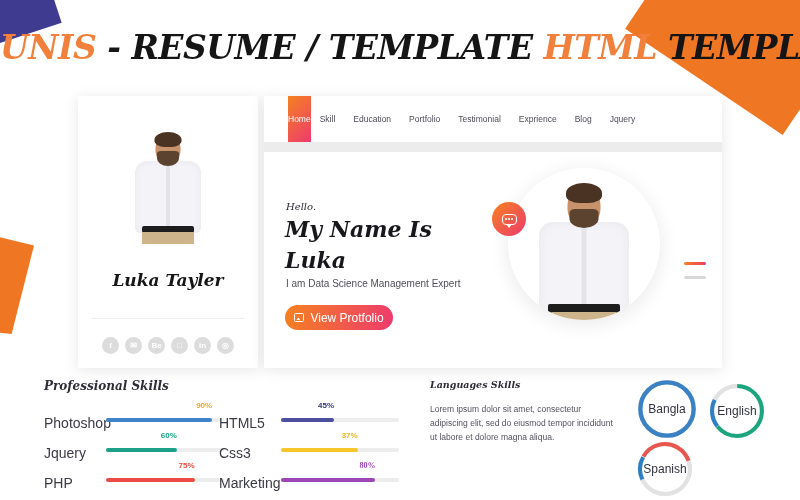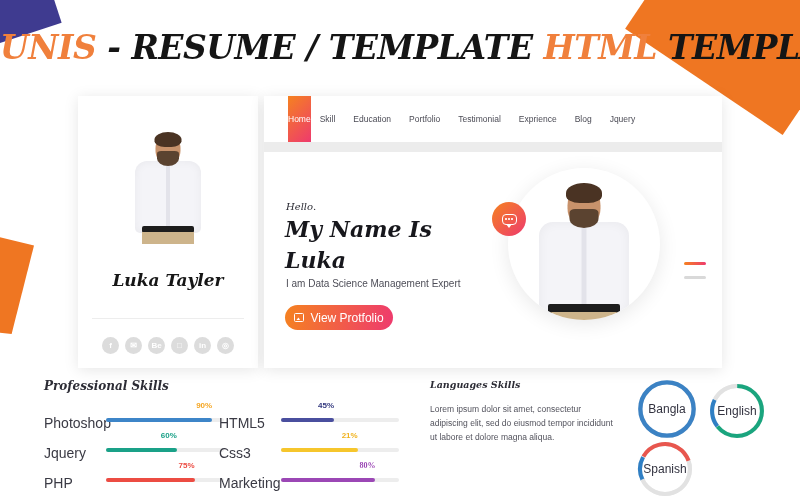--- a/index.html
+++ b/index.html
@@ -434,21 +434,21 @@
       <div class="skill-track">
         <div class="skill-fill" style="width: 45%; background: rgb(74, 79, 158);"></div>
       </div>
       <div class="skill-pct" style="left: 115.1px; color: rgb(51, 57, 127);">45%</div>
     </div>
     <div class="skill-row" style="left: 219px; top: 428px; width: 185px;">
       <div class="skill-label">Css3</div>
       <div class="skill-track">
         <div class="skill-fill" style="width: 65%; background: rgb(246, 198, 44);"></div>
       </div>
-      <div class="skill-pct" style="left: 138.7px; color: rgb(240, 179, 31);">21%</div>
+      <div class="skill-pct" style="left: 138.7px; color: rgb(240, 179, 31);">37%</div>
     </div>
     <div class="skill-row" style="left: 219px; top: 458px; width: 185px;">
       <div class="skill-label">Marketing</div>
       <div class="skill-track">
         <div class="skill-fill" style="width: 80%; background: rgb(155, 71, 181);"></div>
       </div>
       <div class="skill-pct" style="left: 156.4px; color: rgb(155, 71, 181); font-family: Liberation Serif, serif;">80%</div>
     </div>
   </div>
 

